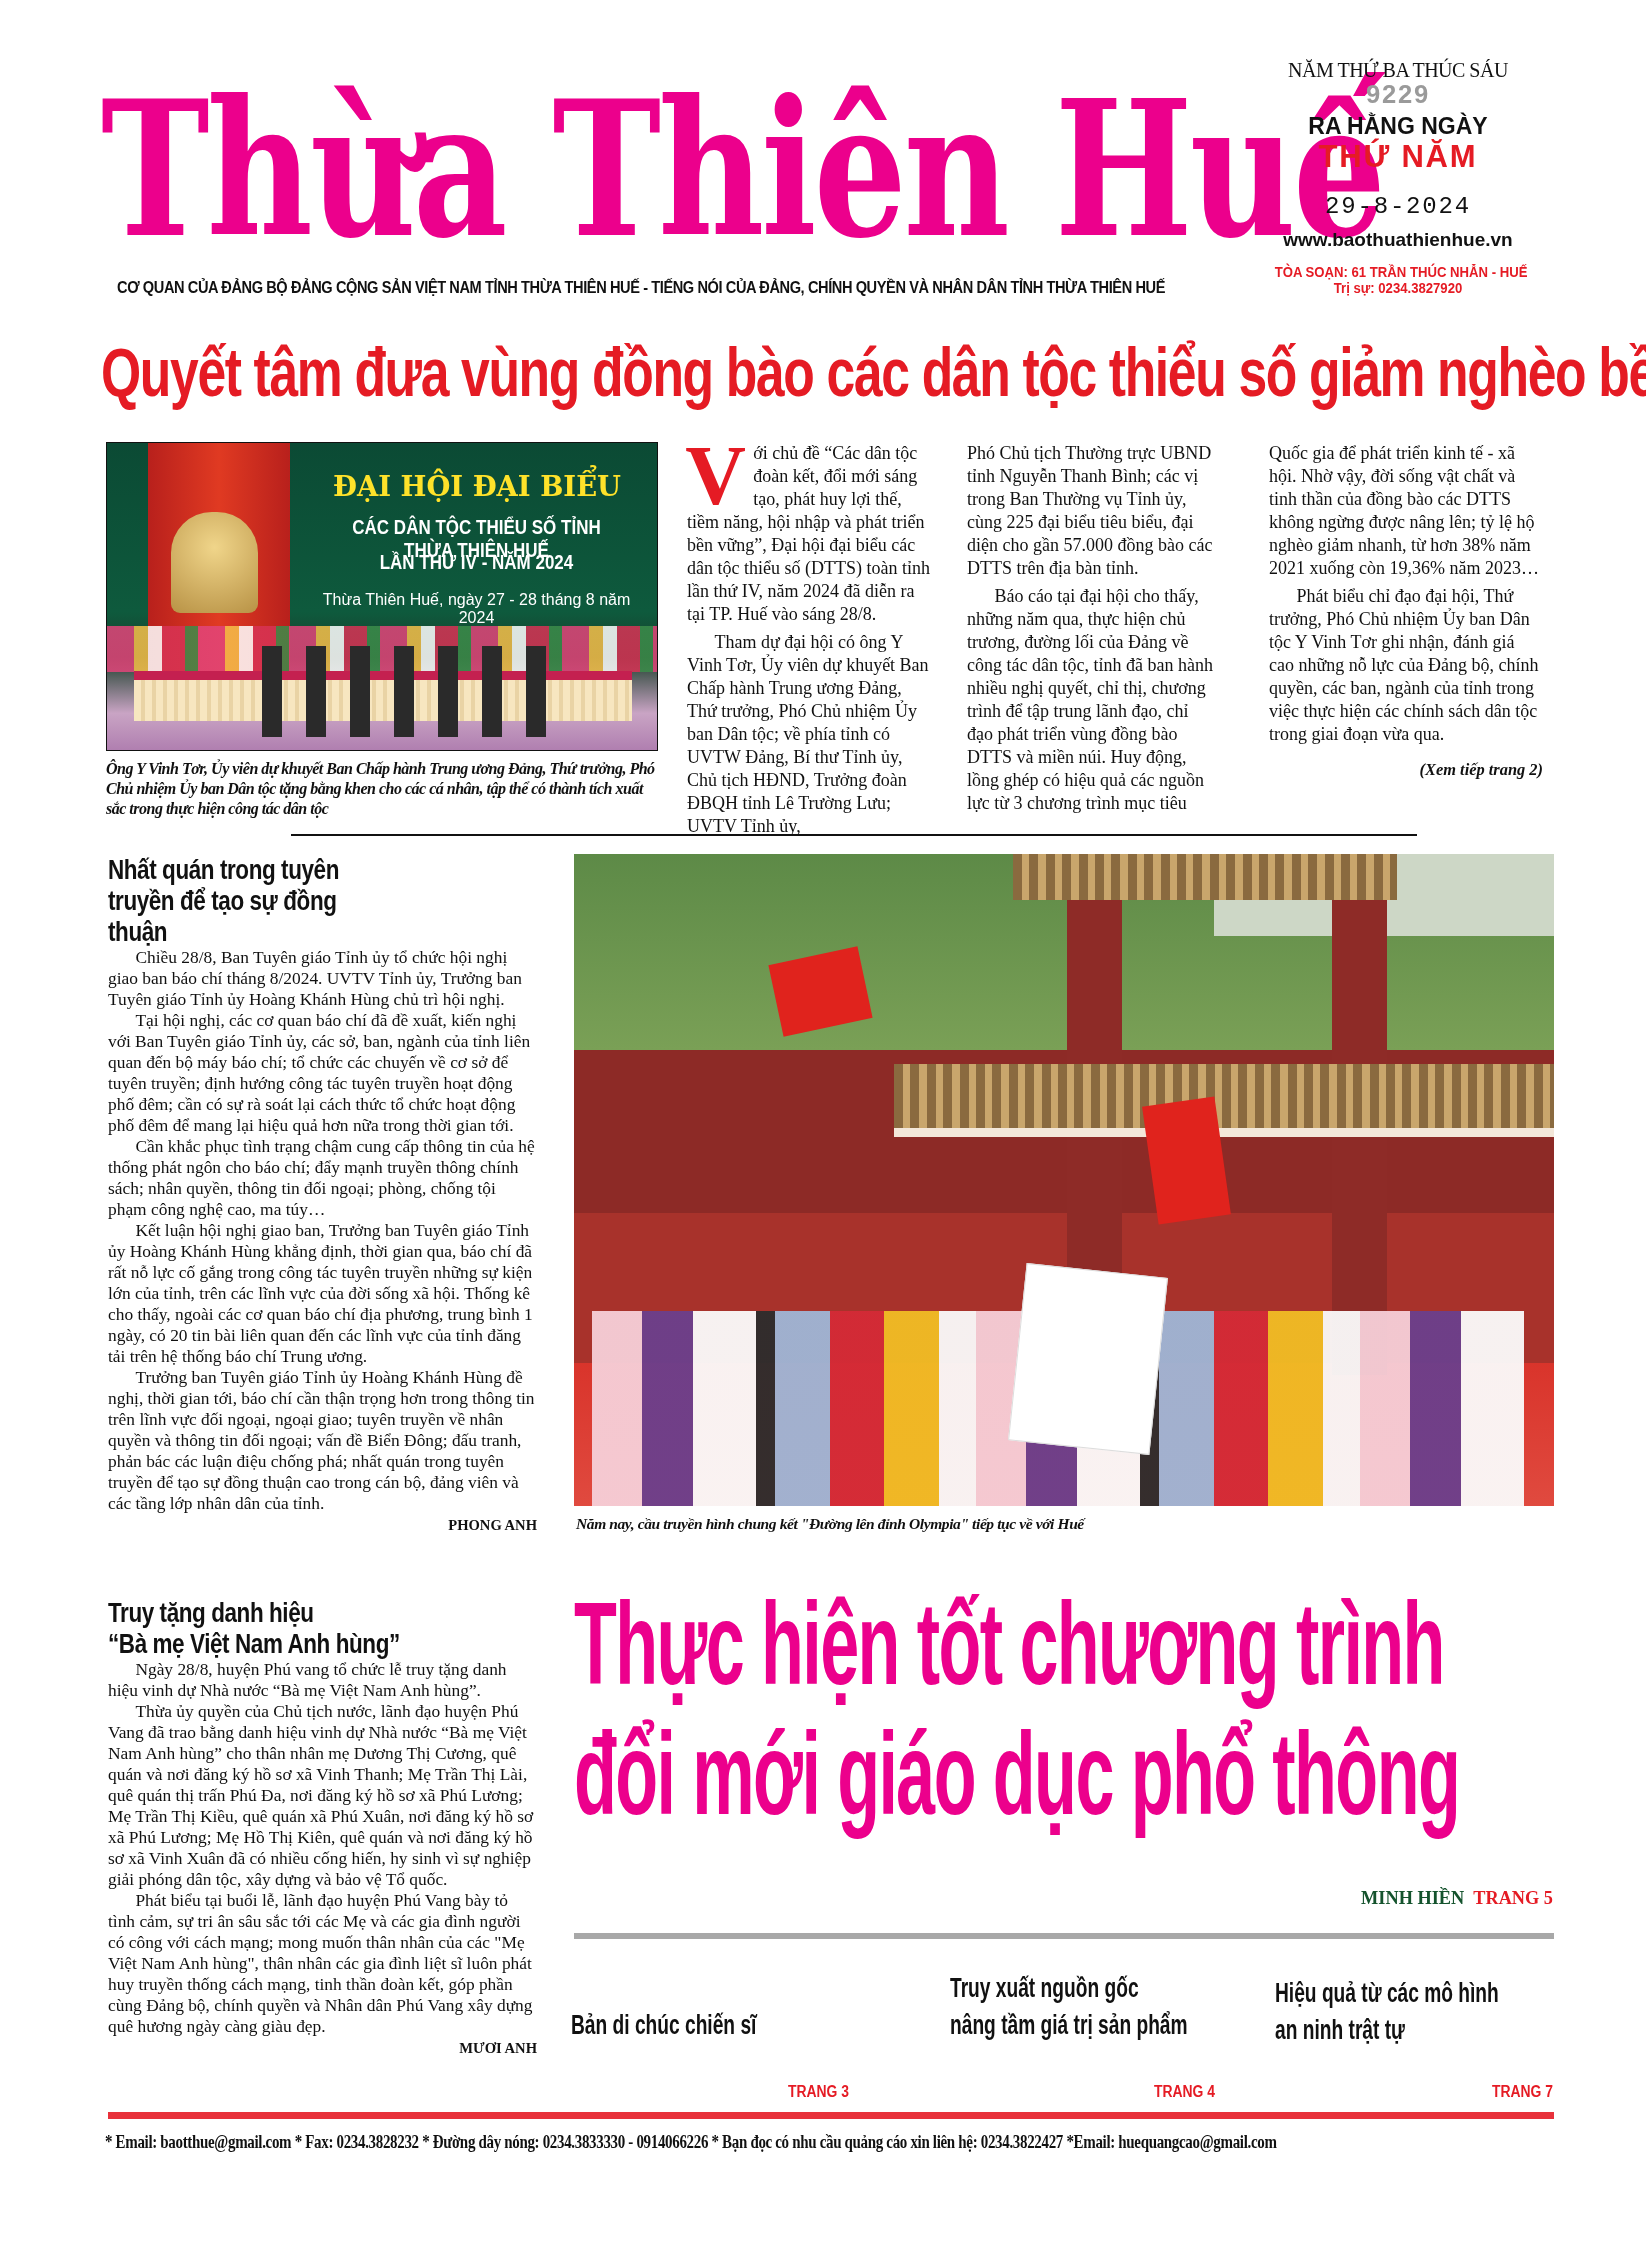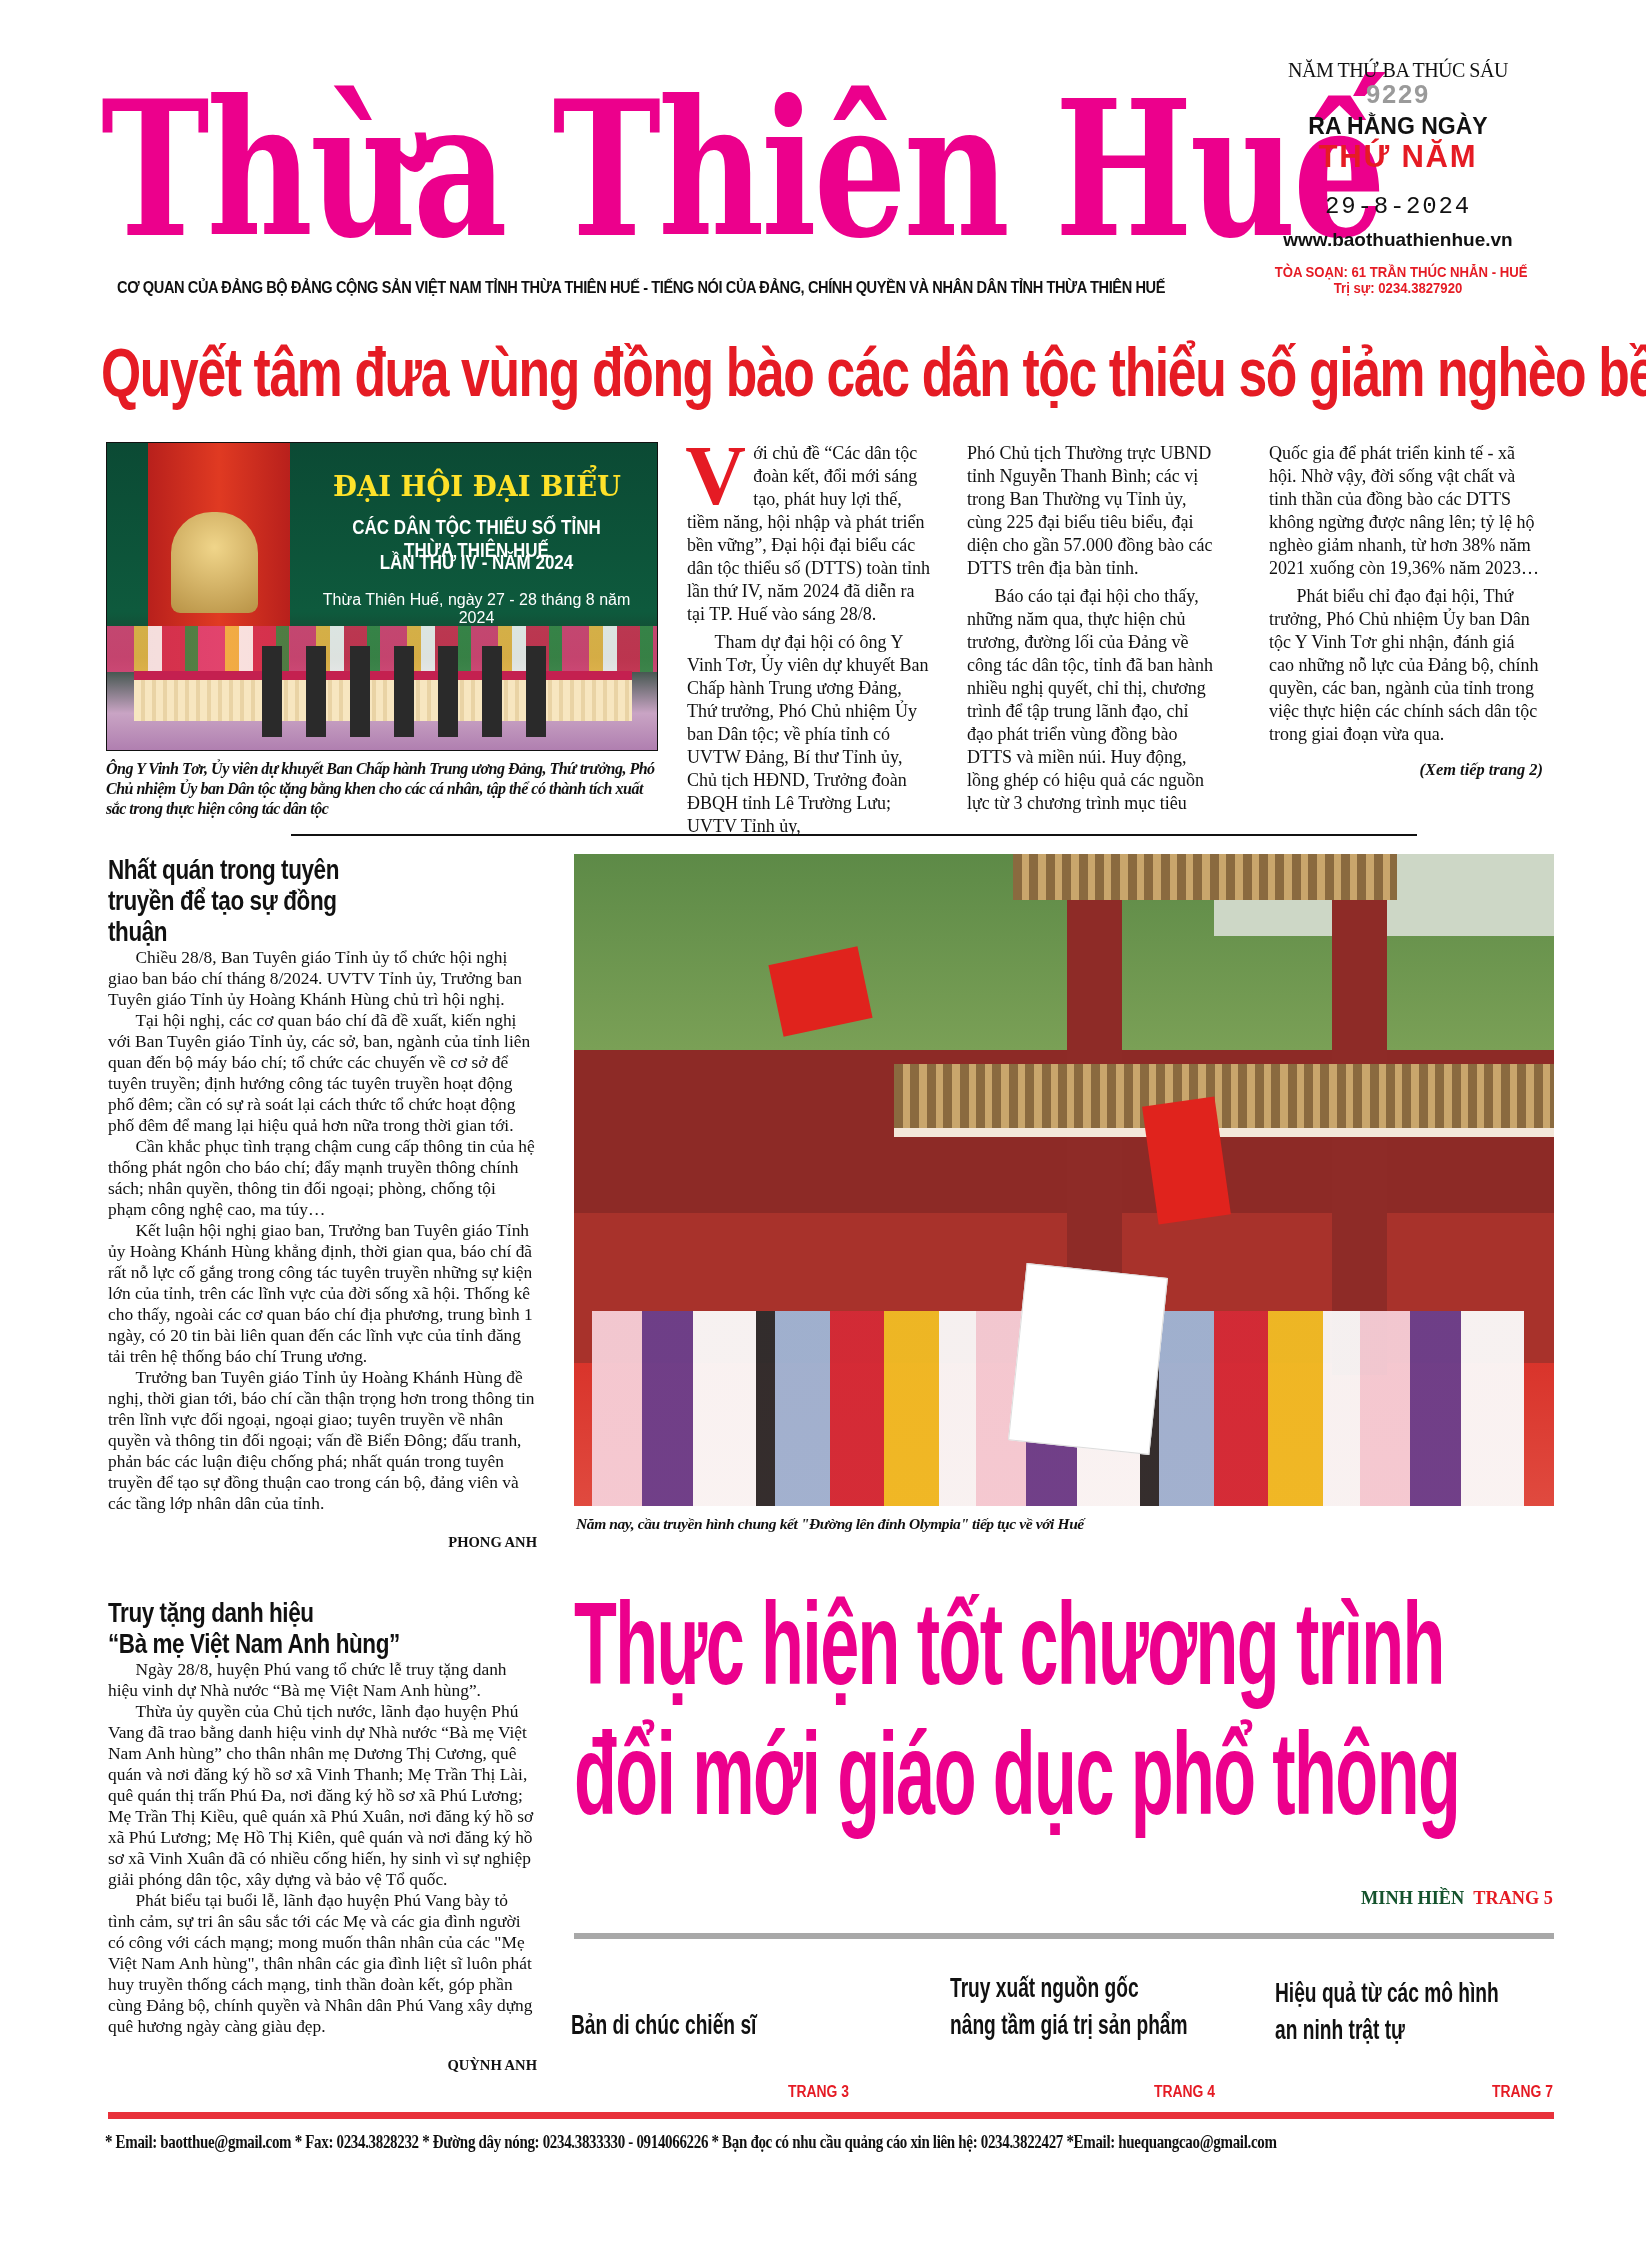--- a/index.html
+++ b/index.html
@@ -61,21 +61,21 @@
   .col-a { left: 687px; top: 442px; width: 247px; }
   .col-b { left: 967px; top: 442px; width: 247px; }
   .col-c { left: 1269px; top: 442px; width: 274px; }
   .see-more { text-align: right; font-style: italic; font-weight: bold; font-size: 16.4px; margin-top: 12px; }
   .divider-top { left: 291px; top: 834px; width: 1126px; height: 1.8px; background: #111; }
 
   
   .side-article { left: 108px; width: 429px; font-size: 17.4px; line-height: 21px; }
   .side-article h2 { font-family: "Liberation Sans", sans-serif; font-weight: bold; font-size: 27.4px; line-height: 31px; letter-spacing: -0.5px; transform: scaleX(0.82); transform-origin: left top; width: 512px; }
   .side-article p { text-indent: 27.4px; text-align: left; }
-  .byline { text-align: right; font-weight: bold; font-size: 14.6px; margin-top: 18px; }
+  .byline { text-align: right; font-weight: bold; font-size: 14.6px; margin-top: 1px; }
 
   
   .photo2 { left: 574px; top: 854px; width: 980px; height: 652px; overflow: hidden;
     background: linear-gradient(180deg, #5d8a47 0%, #7aa056 30%, #8d2a26 30%, #8d2a26 55%, #a8322b 55%, #a8322b 78%, #d9342b 78%, #e04a3f 100%); }
   .photo2 .sky { position: absolute; left: 640px; top: 0; width: 340px; height: 82px; background: #cdd7c6; }
   .photo2 .gate-roof { position: absolute; left: 320px; top: 210px; width: 660px; height: 73px; background: repeating-linear-gradient(90deg, #8a6a3f 0 9.1px, #c9a66c 9.1px 16.4px); border-bottom: 9.1px solid #f3e7d9; }
   .photo2 .gate-top { position: absolute; left: 439px; top: 0; width: 384px; height: 46px; background: repeating-linear-gradient(90deg, #8a6a3f 0 9.1px, #c9a66c 9.1px 16.4px); }
   .photo2 .pillar1 { position: absolute; left: 493px; top: 46px; width: 55px; height: 475px; background: #8e2b27; }
   .photo2 .pillar2 { position: absolute; left: 758px; top: 46px; width: 55px; height: 475px; background: #8e2b27; }
   .photo2 .flag1 { position: absolute; left: 201px; top: 101px; width: 91px; height: 73px; background: #e0231d; transform: rotate(-12deg); }
@@ -167,21 +167,21 @@
   <p>Trưởng ban Tuyên giáo Tỉnh ủy Hoàng Khánh Hùng đề nghị, thời gian tới, báo chí cần thận trọng hơn trong thông tin trên lĩnh vực đối ngoại, ngoại giao; tuyên truyền về nhân quyền và thông tin đối ngoại; vấn đề Biển Đông; đấu tranh, phản bác các luận điệu chống phá; nhất quán trong tuyên truyền để tạo sự đồng thuận cao trong cán bộ, đảng viên và các tầng lớp nhân dân của tỉnh.</p>
   <div class="byline">PHONG ANH</div>
 </div>
 
 <div class="abs side-article" style="top:1597px;">
   <h2>Truy tặng danh hiệu</h2>
   <h2>“Bà mẹ Việt Nam Anh hùng”</h2>
   <p>Ngày 28/8, huyện Phú vang tổ chức lễ truy tặng danh hiệu vinh dự Nhà nước “Bà mẹ Việt Nam Anh hùng”.</p>
   <p>Thừa ủy quyền của Chủ tịch nước, lãnh đạo huyện Phú Vang đã trao bằng danh hiệu vinh dự Nhà nước “Bà mẹ Việt Nam Anh hùng” cho thân nhân mẹ Dương Thị Cương, quê quán và nơi đăng ký hồ sơ xã Vinh Thanh; Mẹ Trần Thị Lài, quê quán thị trấn Phú Đa, nơi đăng ký hồ sơ xã Phú Lương; Mẹ Trần Thị Kiều, quê quán xã Phú Xuân, nơi đăng ký hồ sơ xã Phú Lương; Mẹ Hồ Thị Kiên, quê quán và nơi đăng ký hồ sơ xã Vinh Xuân đã có nhiều cống hiến, hy sinh vì sự nghiệp giải phóng dân tộc, xây dựng và bảo vệ Tổ quốc.</p>
   <p>Phát biểu tại buổi lễ, lãnh đạo huyện Phú Vang bày tỏ tình cảm, sự tri ân sâu sắc tới các Mẹ và các gia đình người có công với cách mạng; mong muốn thân nhân của các "Mẹ Việt Nam Anh hùng", thân nhân các gia đình liệt sĩ luôn phát huy truyền thống cách mạng, tinh thần đoàn kết, góp phần cùng Đảng bộ, chính quyền và Nhân dân Phú Vang xây dựng quê hương ngày càng giàu đẹp.</p>
-  <div class="byline">QUỲNH ANH</div>
+  <div class="byline">MƯƠI ANH</div>
 </div>
 
 <div class="abs photo2">
   <div class="sky"></div>
   <div class="gate-top"></div>
   <div class="pillar1"></div>
   <div class="pillar2"></div>
   <div class="gate-roof"></div>
   <div class="flag1"></div>
   <div class="flag2"></div>

